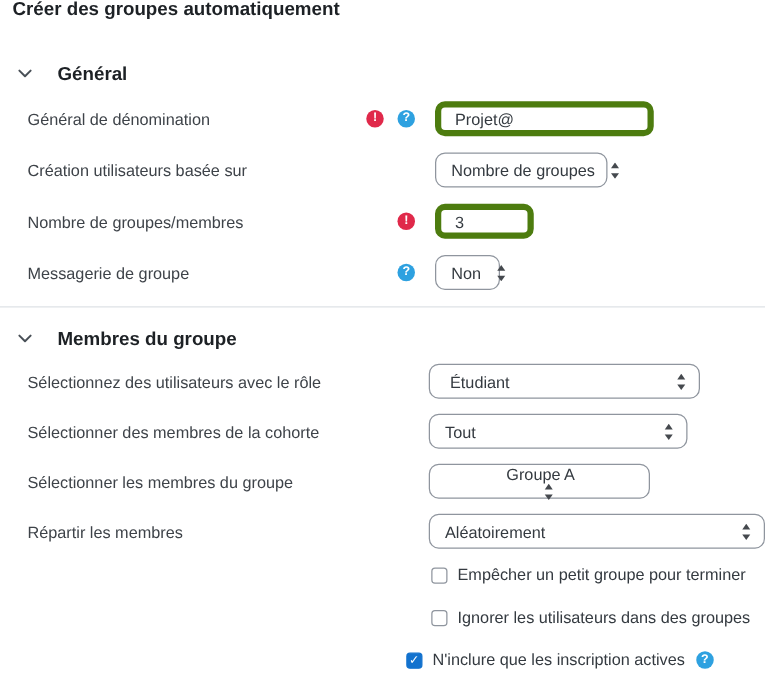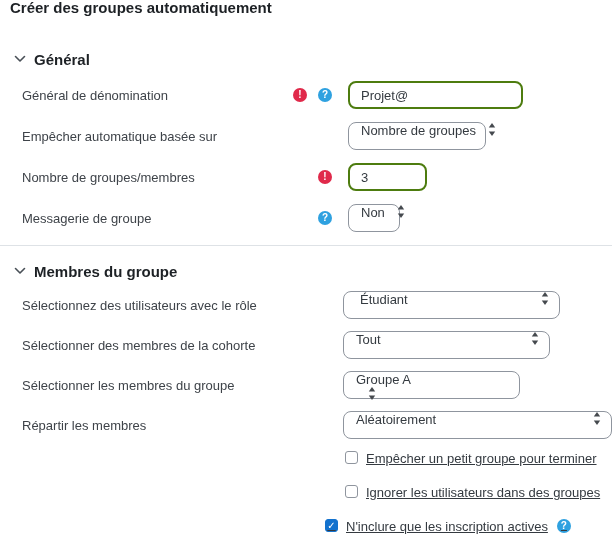--- a/index.html
+++ b/index.html
@@ -15,21 +15,21 @@
     color:#343a40;overflow:hidden;
   }
   .page{width:612px;height:545px;position:relative;}
 
   .page-title{
     font-size:15px;font-weight:bold;color:#1d2125;
     margin:0;padding:0 0 0 10px;line-height:16px;
   }
 
   .section-header{
-    display:flex;align-items:center;gap:7px;
+    display:flex;align-items:center;gap:19px;
     margin:33px 0 0 13px;height:20px;cursor:pointer;
   }
   .section-header.second{margin-top:15px;}
   .section-title{font-size:15px;font-weight:bold;color:#1d2125;}
   .chev{display:flex;align-items:center;}
 
   .rows{margin-top:12px;}
   .rows.second{margin-top:10px;}
 
   .form-row{
@@ -48,46 +48,45 @@
 
   .badge{
     width:14px;height:14px;border-radius:50%;flex:0 0 auto;
     display:flex;align-items:center;justify-content:center;
     color:#ffffff;font-size:10px;font-weight:bold;line-height:1;
   }
   .badge.required{background:var(--required-red);}
   .badge.help{background:var(--help-blue);}
 
   input.text-input{
-    height:28px;border:2px solid #4d7c0f;border-radius:8px;
+    height:28px;border:5px solid #4d7c0f;border-radius:8px;
     padding:0 11px;font-size:13px;color:#343a40;background:#fff;
     font-family:"Liberation Sans", sans-serif;outline:none;
   }
   .w-projet{width:175px;}
   .w-num{width:79px;}
 
   .select-control{
     height:28px;border:1px solid #8f959e;border-radius:8px;
-    display:inline-flex;justify-content:space-between;
+    display:inline-flex;align-items:center;justify-content:space-between;
     padding:0 10px 0 12px;font-size:13px;color:#343a40;background:#fff;
     cursor:pointer;
   }
   .select-control .sel-text{white-space:nowrap;}
   .select-control svg{margin-left:12px;flex:0 0 auto;}
   .w-sel-basis{width:138px;}
   .w-sel-non{width:52px;}
   .w-sel-role{width:217px;padding-left:16px;}
   .w-sel-cohort{width:207px;}
   .w-sel-group{width:177px;flex-direction:column;}
   .w-sel-allocate{width:269px;}
 
   .checkbox-row{
-    display:flex;align-items:flex-start;height:16px;
+    display:flex;align-items:flex-end;height:16px;
     margin:0 0 18px 345px;
-    text-decoration:underline;
   }
   .checkbox-row.shift{margin-left:325px;}
   .checkbox-row:first-of-type{margin-top:12px;}
   .cb{
     width:13px;height:13px;border:1px solid #8f959e;border-radius:3px;
     background:#fff;flex:0 0 auto;cursor:pointer;
     display:flex;align-items:center;justify-content:center;
     color:#ffffff;font-size:10px;line-height:1;
   }
   .cb.checked{background:var(--checked-blue);border-color:var(--checked-blue);}
@@ -122,21 +121,21 @@
       <div class="icon-zone">
         <span class="badge required">!</span>
         <span class="badge help">?</span>
       </div>
       <div class="control-zone">
         <input class="text-input w-projet" type="text" value="Projet@" style="">
       </div>
     </div>
 
     <div class="form-row">
-      <div class="form-label">Empêcher automatique basée sur</div>
+      <div class="form-label">Création utilisateurs basée sur</div>
       <div class="icon-zone"></div>
       <div class="control-zone">
         <div class="select-control w-sel-basis">
           <span class="sel-text">Nombre de groupes</span>
           <svg width="8" height="13" viewBox="0 0 8 13">
               <path d="M4 0 L7.2 4.5 H0.8 Z" fill="#45494e"></path>
               <path d="M4 13 L0.8 8.5 H7.2 Z" fill="#45494e"></path>
             </svg>
         </div>
       </div>

